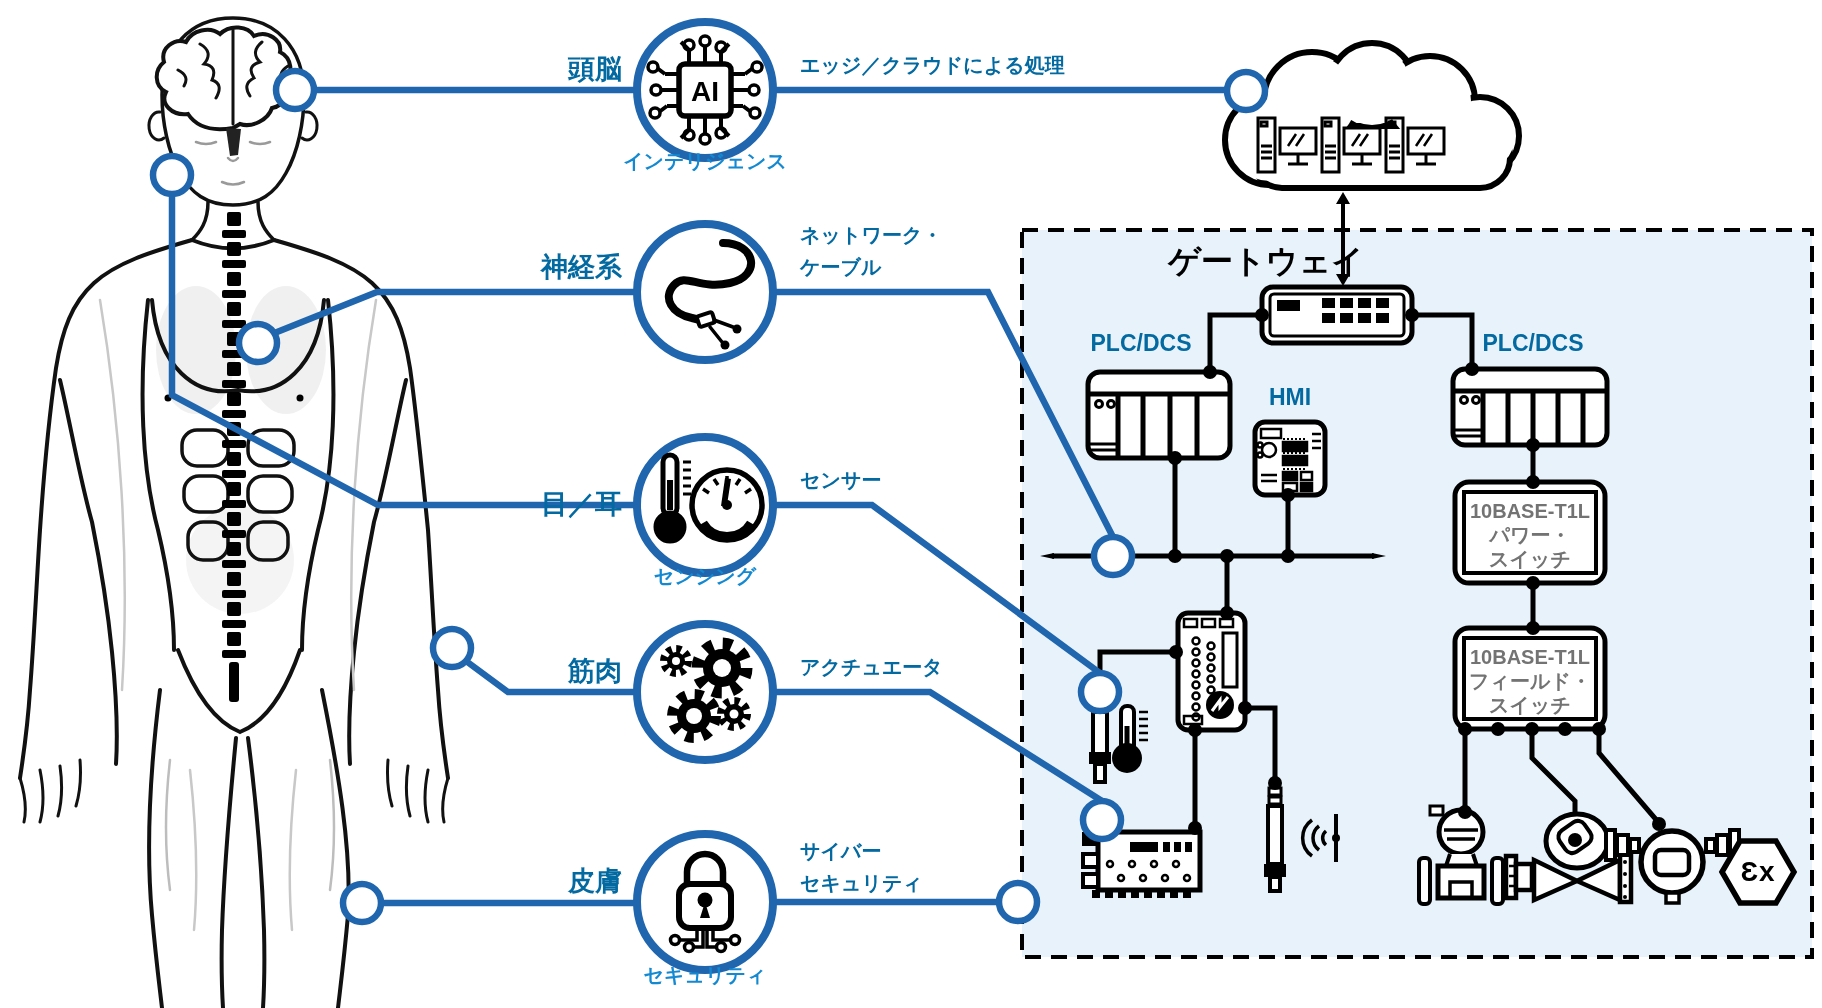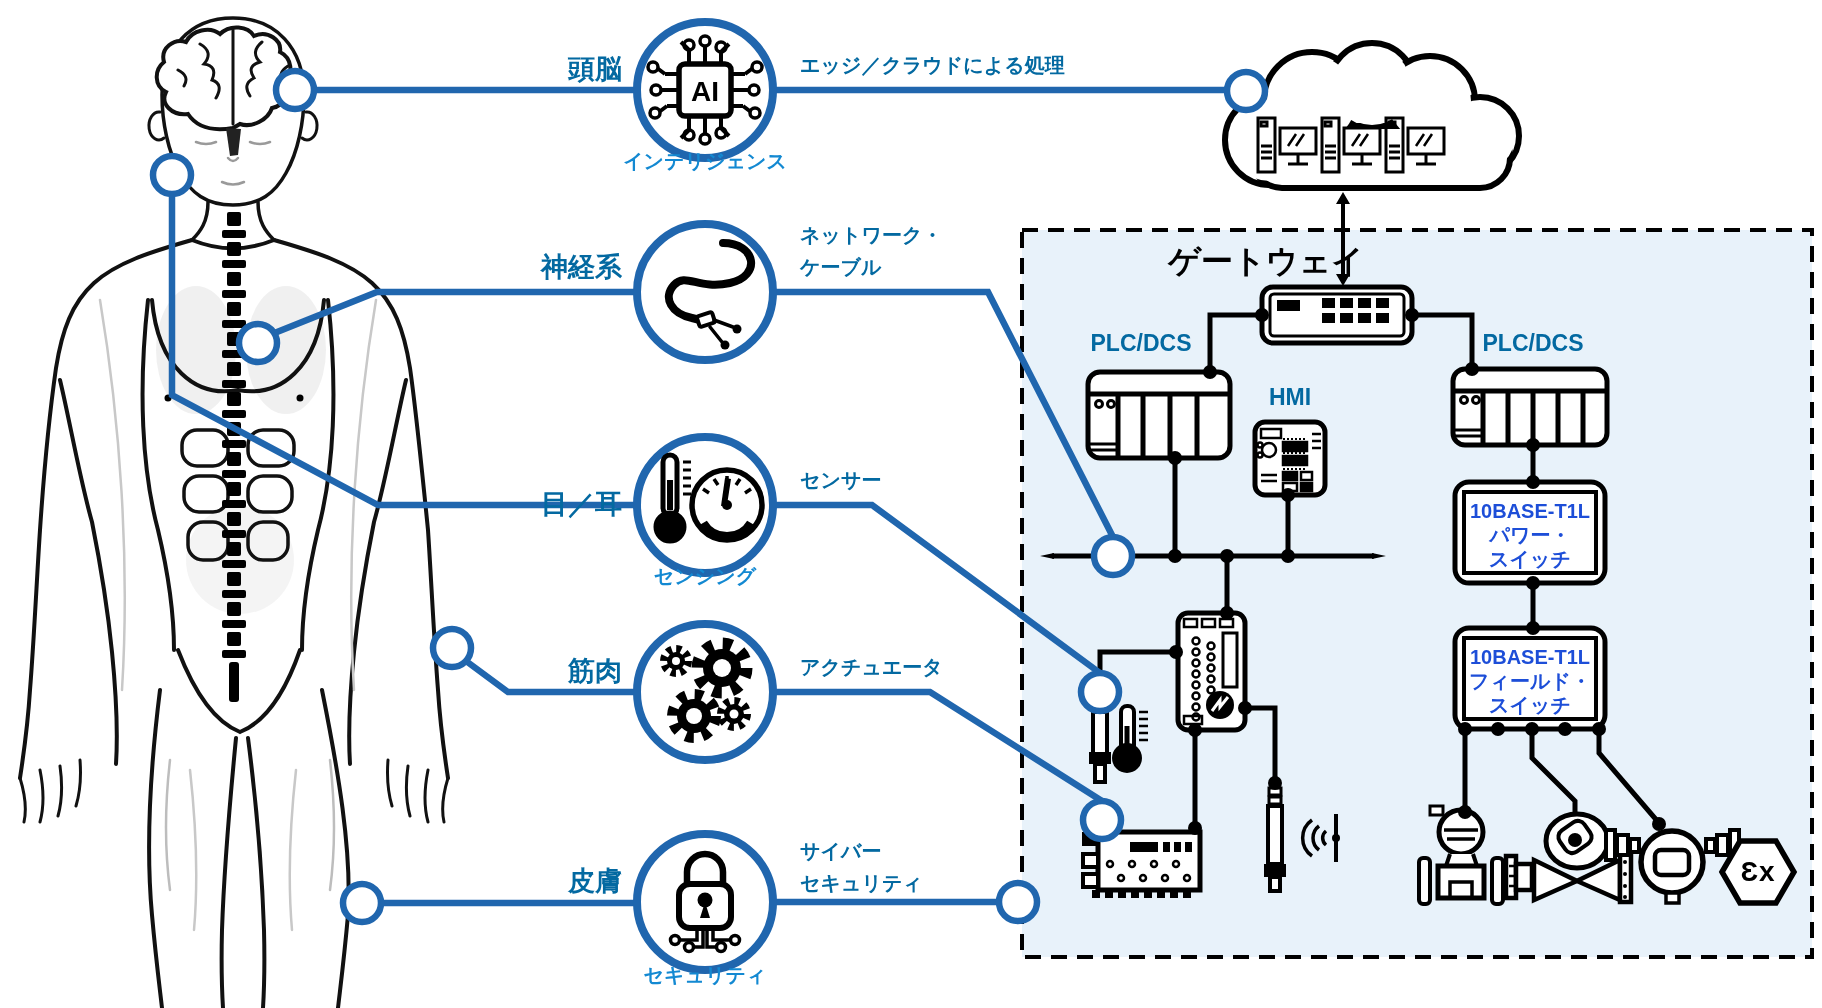--- a/index.html
+++ b/index.html
@@ -5,21 +5,21 @@
   html,body{margin:0;padding:0;background:#fff;}
   .stage{position:relative;width:1822px;height:1008px;background:#fff;overflow:hidden;
          font-family:"Liberation Sans",sans-serif;padding-left:30px;}
   .stage svg{position:absolute;left:0;top:0;}
   .lbl{position:absolute;color:#0369a1;font-weight:600;line-height:1.15;white-space:nowrap;}
   .body-lbl{width:252px;left:370px;text-align:right;font-size:27px;}
   .side-lbl{left:800px;font-size:20px;}
   .cap-lbl{left:520px;width:370px;text-align:center;font-size:20px;color:#1389D2;}
   .net-lbl{font-weight:700;font-size:23px;text-align:center;}
   .sw-lbl{position:absolute;left:1455px;width:150px;text-align:center;font-size:20px;
-          font-weight:600;color:#1d4ed8;line-height:1.2;}
+          font-weight:600;color:#737373;line-height:1.2;}
   .gw-lbl{position:absolute;left:1166px;width:200px;text-align:center;font-size:32px;
           font-weight:600;color:#000;}
   .ex-lbl{position:absolute;left:1722px;width:72px;top:856px;text-align:center;
           font-size:28px;font-weight:700;color:#000;letter-spacing:1px;}
 </style>
 </head>
 <body>
 
 <div class="stage">
 <svg width="1822" height="1008" viewBox="0 0 1822 1008">

